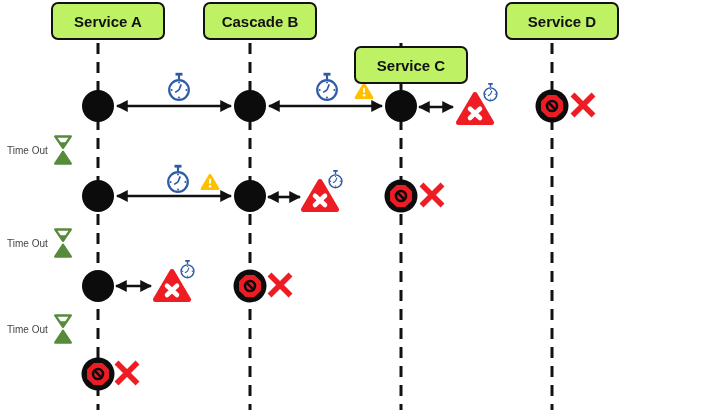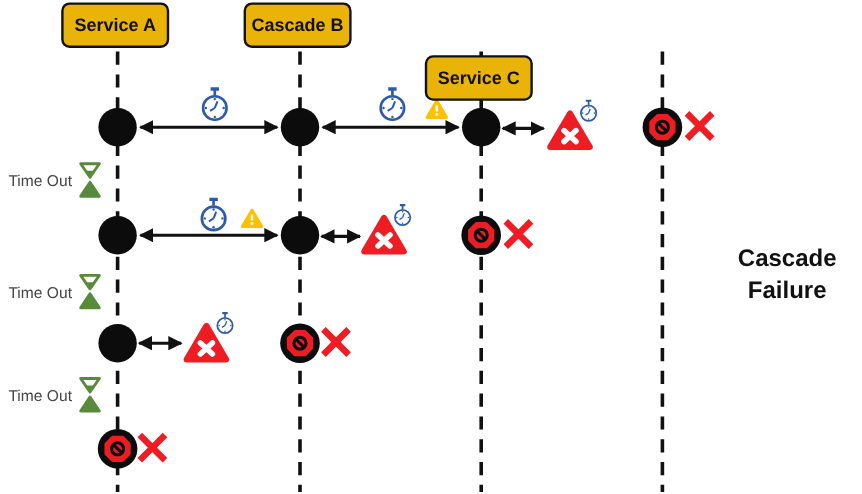--- a/index.html
+++ b/index.html
@@ -5,32 +5,32 @@
   :root{
     --red:#ee1c23; --green:#578b3b; --blue:#2d5ba7; --yellow:#ffc000; --ink:#111111;
   }
   html,body{margin:0;padding:0;background:#fff;}
   .canvas{
     position:relative; width:718px; height:412px; overflow:hidden; background:#fff;
     font-family:"Liberation Sans", sans-serif;
   }
   #diagram-svg{position:absolute; left:0; top:0;}
   .svc-box{
-    position:absolute; top:2px; width:90px; height:38px; box-sizing:border-box;
-    border:2.5px solid #121212; border-radius:7px; background:#eab308;
+    position:absolute; top:2px; width:114px; height:38px; box-sizing:border-box;
+    border:2.5px solid #121212; border-radius:7px; background:#bef264;
     display:flex; align-items:center; justify-content:center;
     font-weight:bold; font-size:15px; color:#111;
   }
   .svc-a{left:51px;} .svc-b{left:203px;} .svc-c{left:354px;margin-top:44px;} .svc-d{left:505px;}
   .timeout{
     position:absolute; left:7px; height:34px;
     display:flex; align-items:center; gap:4px;
   }
   .to-1{top:133px;} .to-2{top:226px;} .to-3{top:312px;}
-  .timeout-text{font-size:13px; color:#454545; white-space:nowrap;}
+  .timeout-text{font-size:10px; color:#454545; white-space:nowrap;}
   .hourglass{width:22px; height:32px; display:block;}
   .cascade{
     position:absolute; left:603px; top:203px; width:106px; text-align:center;
     font-size:20px; font-weight:bold; color:#111; line-height:26px;
   }
   .cascade span{display:block;}
 </style>
 </head>
 <body>
 
@@ -125,38 +125,37 @@
 
   <div class="svc-box svc-a">
     <span>Service A</span>
   </div>
   <div class="svc-box svc-b">
     <span>Cascade B</span>
   </div>
   <div class="svc-box svc-c">
     <span>Service C</span>
   </div>
+  <div class="svc-box svc-d">
+    <span>Service D</span>
+  </div>
 
   <div class="timeout to-1">
     <span class="timeout-text">Time Out</span>
     <svg class="hourglass" viewBox="0 0 24 34">
         <use href="#icon-hourglass"></use>
       </svg>
   </div>
   <div class="timeout to-2">
     <span class="timeout-text">Time Out</span>
     <svg class="hourglass" viewBox="0 0 24 34">
         <use href="#icon-hourglass"></use>
       </svg>
   </div>
   <div class="timeout to-3">
     <span class="timeout-text">Time Out</span>
     <svg class="hourglass" viewBox="0 0 24 34">
         <use href="#icon-hourglass"></use>
       </svg>
   </div>
 
-  <div class="cascade">
-    <span>Cascade</span>
-    <span>Failure</span>
-  </div>
 
 </div>
 
 </body></html>

